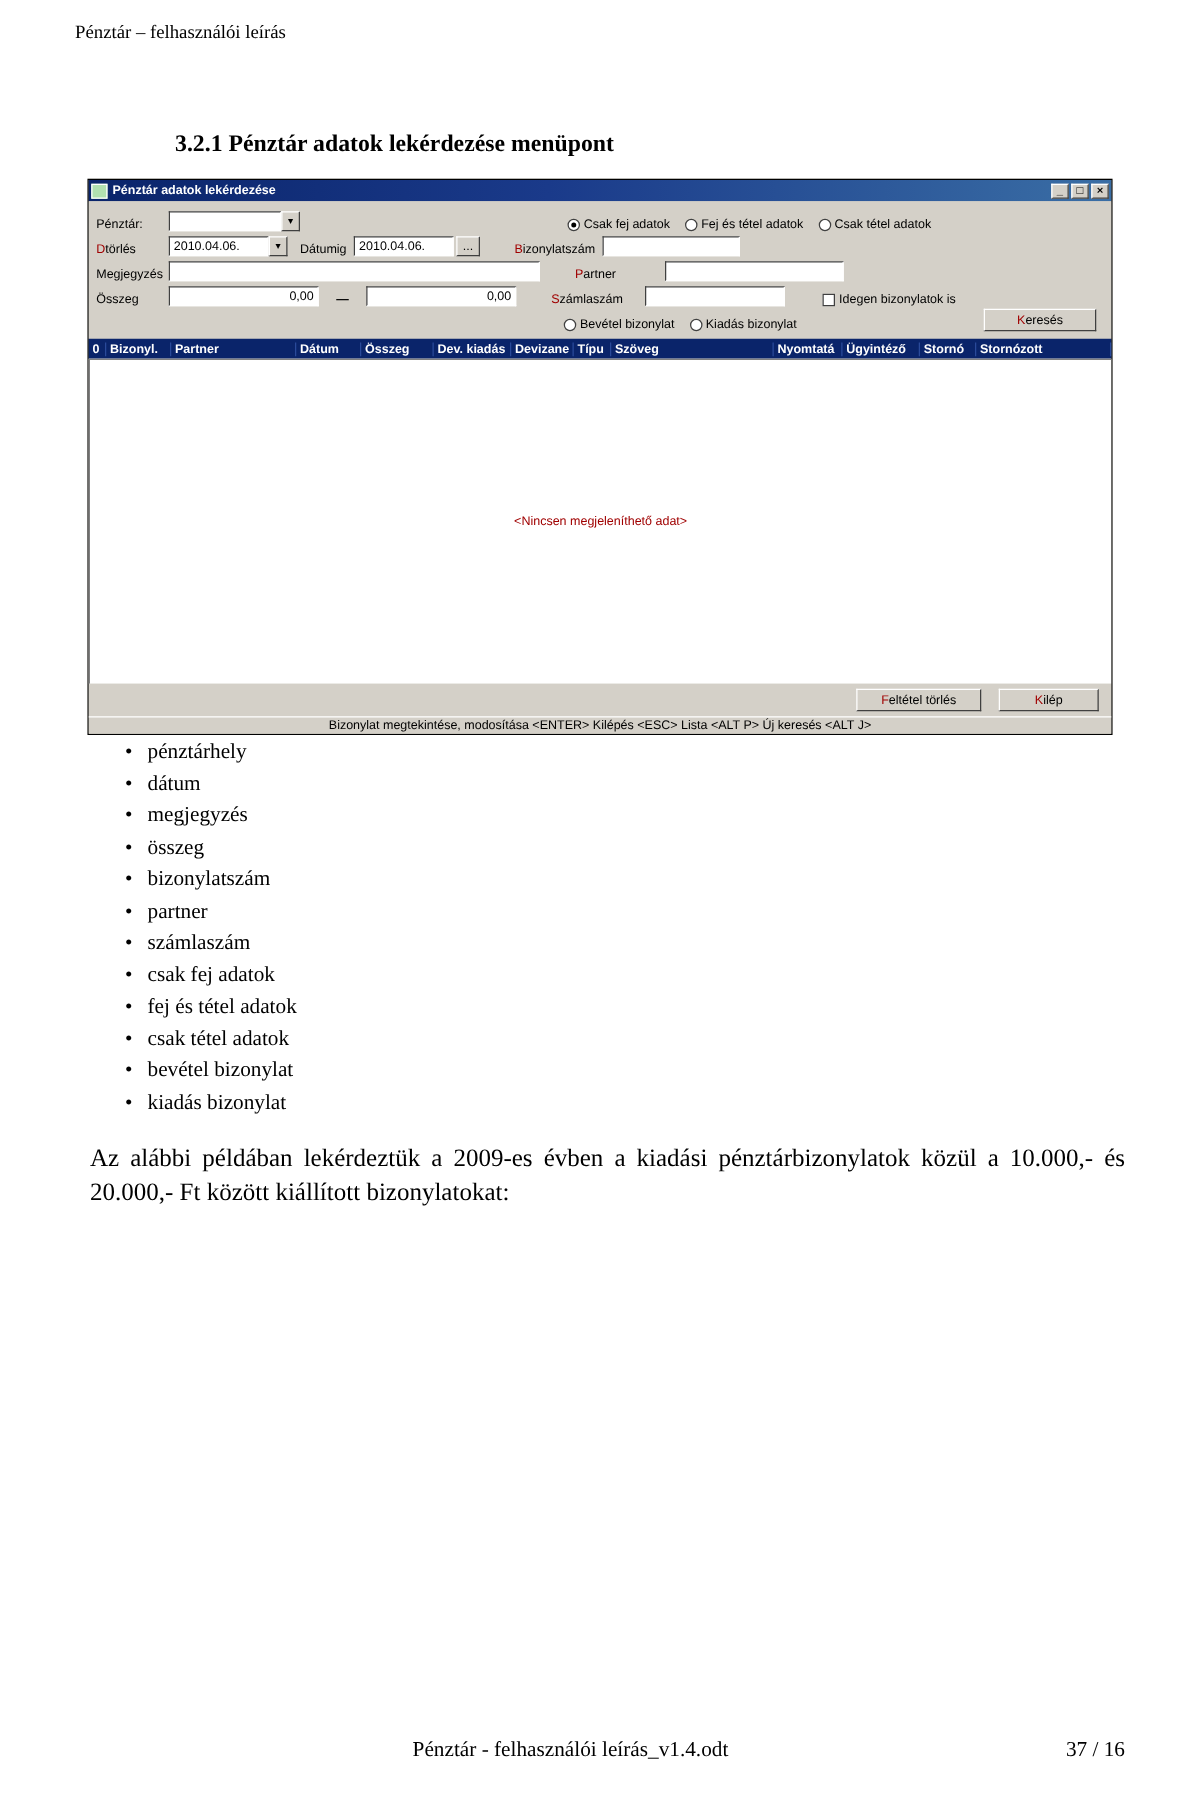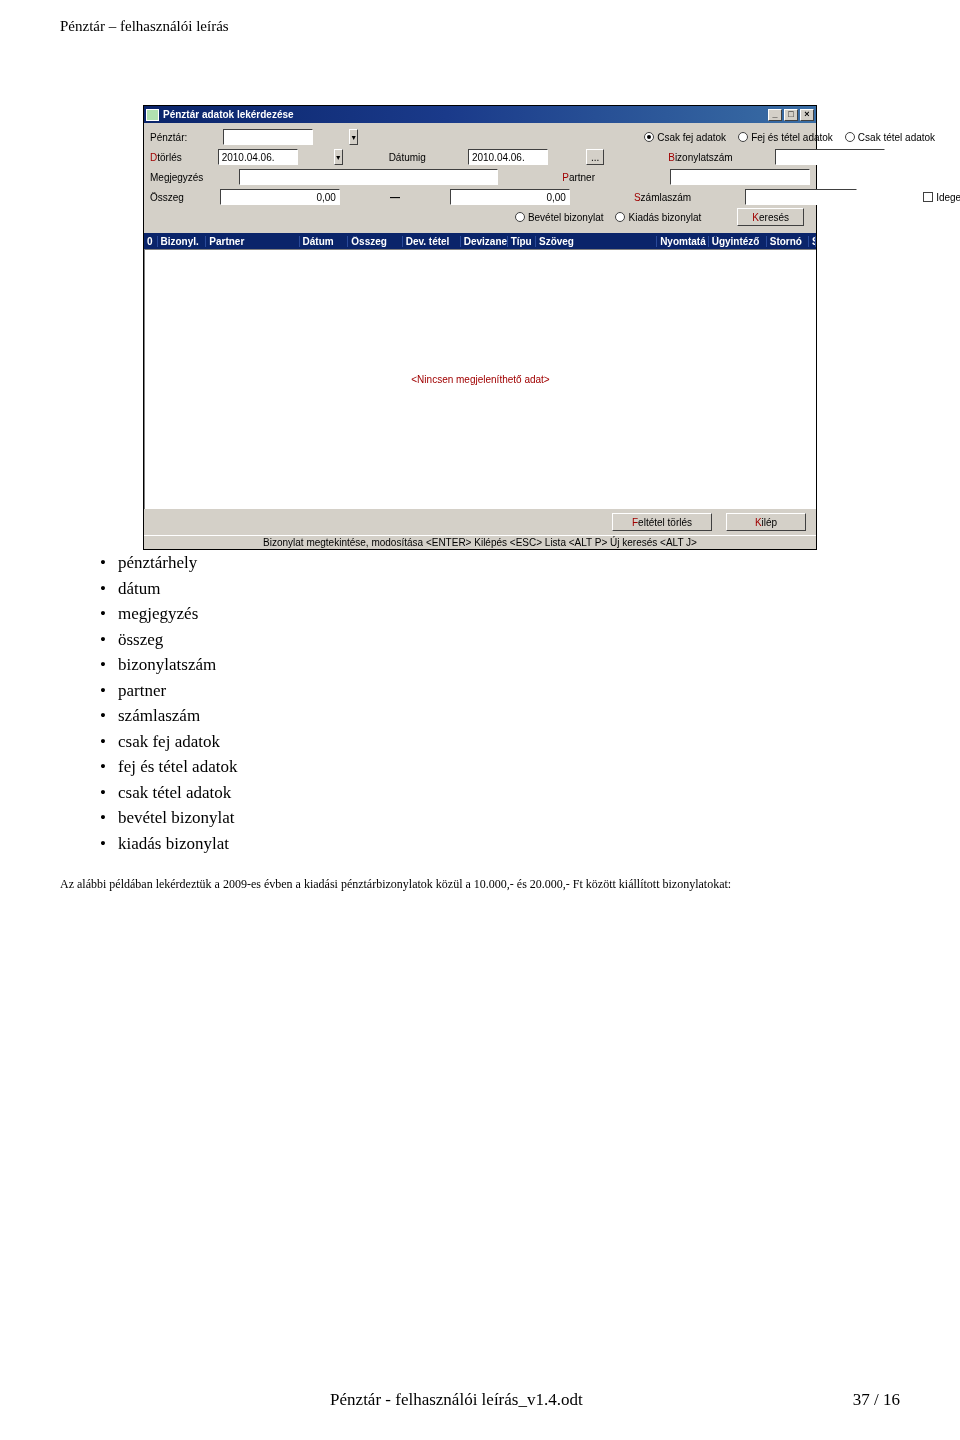--- a/index.html
+++ b/index.html
@@ -43,40 +43,40 @@
     line-height: 1.5;
     padding-left: 18px;
     position: relative;
   }
   ul.bullets li::before {
     content: "•";
     position: absolute;
     left: 0;
   }
   .paragraph {
-    font-size: 12px;
+    font-size: 20px;
     line-height: 1.35;
     text-align: justify;
-    margin: 14px 0 0 0;
+    margin: 14px 0 0 12px;
   }
   .footer {
     position: absolute;
     bottom: 30px;
     left: 60px;
     right: 60px;
     font-size: 17px;
     text-align: center;
   }
   .footer .pagenum {
     float: right;
   }
 
   
   .app-window {
-    width: 674px;
+    width: 820px;
     margin: 8px auto 0 auto;
     font-family: Tahoma, Arial, sans-serif;
     font-size: 10px;
     border: 1px solid #000;
     background: #d4d0c8;
   }
   .titlebar {
     background: linear-gradient(90deg,#0a246a 0%,#1a3a8a 45%,#3a6ea5 100%);
     color: #fff;
     display: flex;
@@ -104,23 +104,22 @@
     font-size: 9px;
     line-height: 1;
   }
 
   .form-area {
     background: #d4d0c8;
     padding: 4px 6px 6px 6px;
   }
   .row {
     display: flex;
-    align-items: center;
+    align-items: flex-end;
     height: 20px;
-    gap: 36px;
   }
   .lbl {
     color: #000;
     white-space: nowrap;
   }
   .lbl .hot { color: #a00000; }
   .field-input {
     height: 16px;
     border: 1px solid #7f7f7f;
     border-top-color:#404040; border-left-color:#404040;
@@ -218,20 +217,21 @@
     text-align:center;
     color:#000;
   }
 </style>
 </head>
 <body>
 
 <div class="page">
   <div class="doc-header">Pénztár – felhasználói leírás</div>
 
+  <h3 class="subsection">3.2.1   Pénztár adatok lekérdezése menüpont</h3>
 
   <div class="app-window">
     <div class="titlebar">
       <div class="app-icon"></div>
       <div class="title-text">Pénztár adatok lekérdezése</div>
       <div class="win-btn">_</div>
       <div class="win-btn">□</div>
       <div class="win-btn">×</div>
     </div>
 
@@ -306,21 +306,21 @@
           </div>
       </div>
     </div>
 
     <div class="col-headers">
       <div style="width:14px">0</div>
       <div style="width:52px">Bizonyl.</div>
       <div style="width:100px">Partner</div>
       <div style="width:52px">Dátum</div>
       <div style="width:58px">Összeg</div>
-      <div style="width:62px">Dev. tétel</div>
+      <div style="width:62px">Dev. kiadás</div>
       <div style="width:50px">Devizane</div>
       <div style="width:30px">Típu</div>
       <div style="width:130px">Szöveg</div>
       <div style="width:55px">Nyomtatá</div>
       <div style="width:62px">Ügyintéző</div>
       <div style="width:45px">Stornó</div>
       <div style="flex:1">Stornózott</div>
     </div>
 
     <div class="grid-body">

